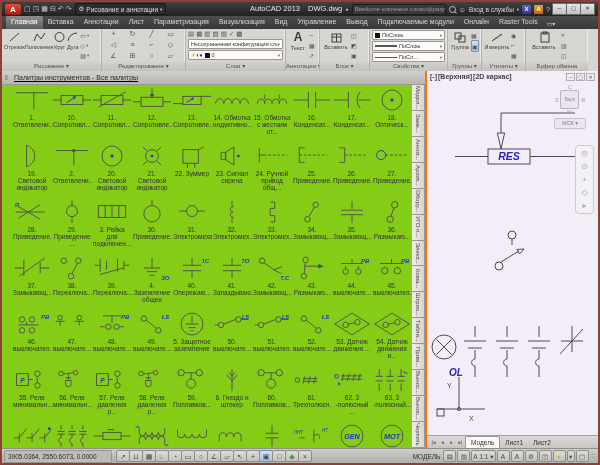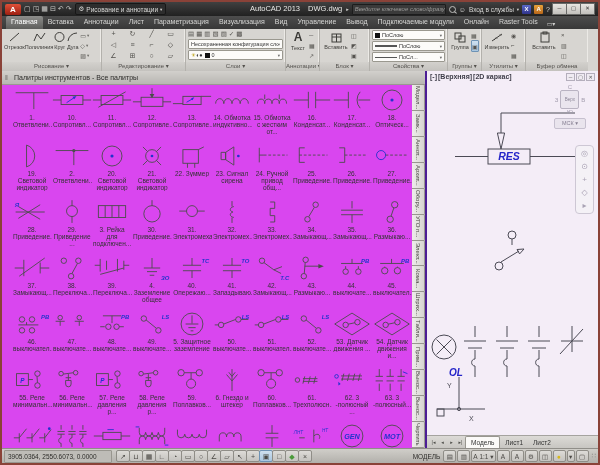--- a/index.html
+++ b/index.html
@@ -51,21 +51,21 @@
   .egrid{display:grid;grid-template-columns:repeat(4,19px);grid-auto-rows:11px;font-size:7px;color:#504e4a;text-align:center;}
   .lay-col{display:flex;flex-direction:column;width:100%;}
   .lay-ic{display:flex;gap:2px;font-size:6.5px;color:#55534f;padding:0 2px;height:9px;align-items:center;}
   .combo{height:8px;background:#fcfbf9;border:1px solid #9a988f;border-radius:1px;font-size:5.5px;color:#333;
          display:flex;align-items:center;padding:0 2px;margin:1px 2px 0;white-space:nowrap;overflow:hidden;}
   .combo .dd{margin-left:auto;font-size:4.5px;color:#666;}
   .swatch{width:5px;height:5px;background:#111;margin-right:2px;flex:none;}
   .lw{width:22px;height:2px;background:#555;margin-right:2px;flex:none;}
   .pressed{background:linear-gradient(#cfe0ef,#a9c6e0);border:1px solid #6e93b5;border-radius:1px;}
   
-  .palette{position:absolute;left:0;top:69px;width:423px;height:377px;background:#d946ef;border-right:2px solid #4c1d95;box-sizing:content-box;}
+  .palette{position:absolute;left:0;top:69px;width:423px;height:377px;background:#84cc16;border-right:2px solid #f97316;box-sizing:content-box;text-decoration:underline;}
   .pal-header{height:13px;background:linear-gradient(#d2d0cc,#b8b6b2);border-bottom:1px solid #9a9892;
               font-size:7px;color:#2e2d2b;line-height:13px;padding-left:12px;position:relative;}
   .pal-header::before{content:"‖";position:absolute;left:3px;top:0;font-size:7px;color:#6a6864;}
   .pal-grid{position:absolute;top:14px;left:10px;width:400px;bottom:0;overflow:hidden;display:grid;
             grid-template-columns:repeat(10,40px);grid-auto-rows:56px;}
   .pcell{position:relative;text-align:center;}
   .pcap{font-size:6.5px;line-height:7px;color:#333;margin-top:1px;padding:0 1px;max-height:21px;overflow:hidden;}
   .sym{display:block;margin:2px auto 0;}
   .sym path,.sym rect,.sym circle{stroke:#4c4c4c;fill:none;stroke-width:1;}
   .sym .f{fill:#4c4c4c;stroke:none;}

